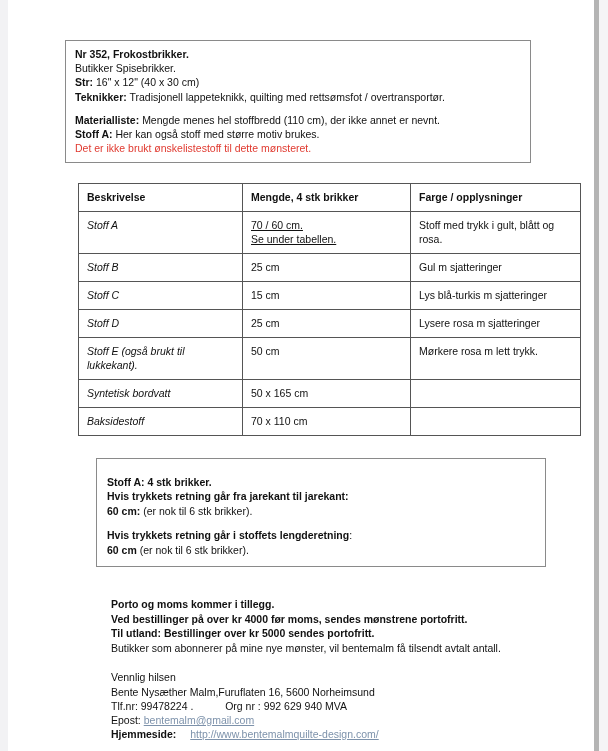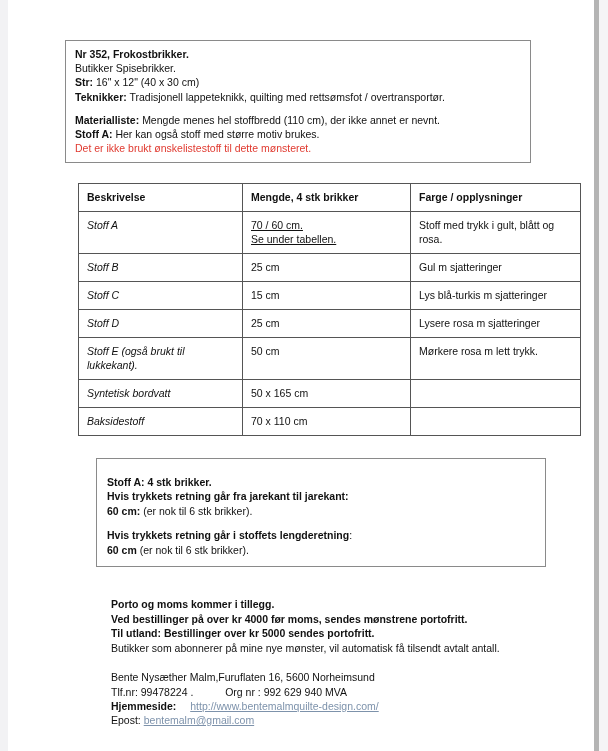--- a/index.html
+++ b/index.html
@@ -229,40 +229,41 @@
     <div class="note-line">
       <b>60 cm</b>
       <span>(er nok til 6 stk brikker).</span>
     </div>
   </div>
 
   <div class="footer">
     <div class="foot-line foot-strong">Porto og moms kommer i tillegg.</div>
     <div class="foot-line foot-strong">Ved bestillinger på over kr 4000 før moms, sendes mønstrene portofritt.</div>
     <div class="foot-line foot-strong">Til utland: Bestillinger over kr 5000 sendes portofritt.</div>
-    <div class="foot-line">Butikker som abonnerer på mine nye mønster, vil automatisk få tilsendt avtalt antall.</div>
+    <div class="foot-line">Butikker som abonnerer på mine nye mønster, vil bentemalm få tilsendt avtalt antall.</div>
 
     <div class="foot-gap"></div>
 
+    <div class="contact-line">Vennlig hilsen</div>
     <div class="contact-line">Bente Nysæther Malm,Furuflaten 16,  5600 Norheimsund</div>
     <div class="contact-line">
       <span>Tlf.nr:</span>
       <span>99478224 .</span>
       <span class="spacer-wide"></span>
       <span>Org nr :</span>
       <span>992 629 940 MVA</span>
     </div>
     <div class="contact-line">
+      <span>Epost:</span>
+      <a class="link" href="#">bentemalm@gmail.com</a>
+    </div>
+    <div class="contact-line">
       <span class="lbl-bold">Hjemmeside:</span>
       <span class="spacer-small"></span>
       <a class="link" href="#">http://www.bentemalmquilte-design.com/</a>
     </div>
-    <div class="contact-line">
-      <span>Epost:</span>
-      <a class="link" href="#">bentemalm@gmail.com</a>
-    </div>
   </div>
 
 </div>
 
 <div class="page-edge-left"></div>
 <div class="page-edge-right"></div>
 <div class="page-edge-right-outer"></div>
 
 </body></html>

